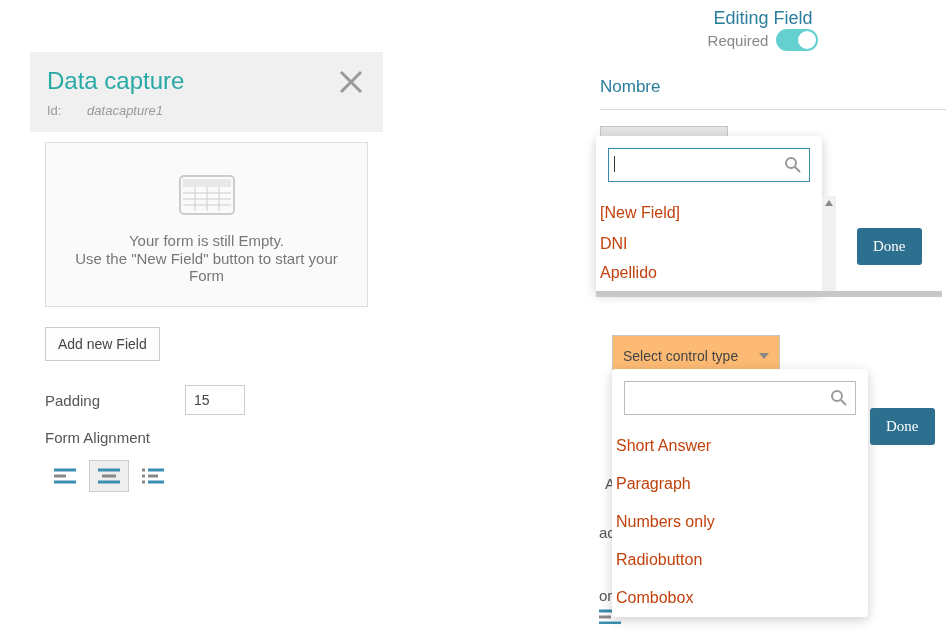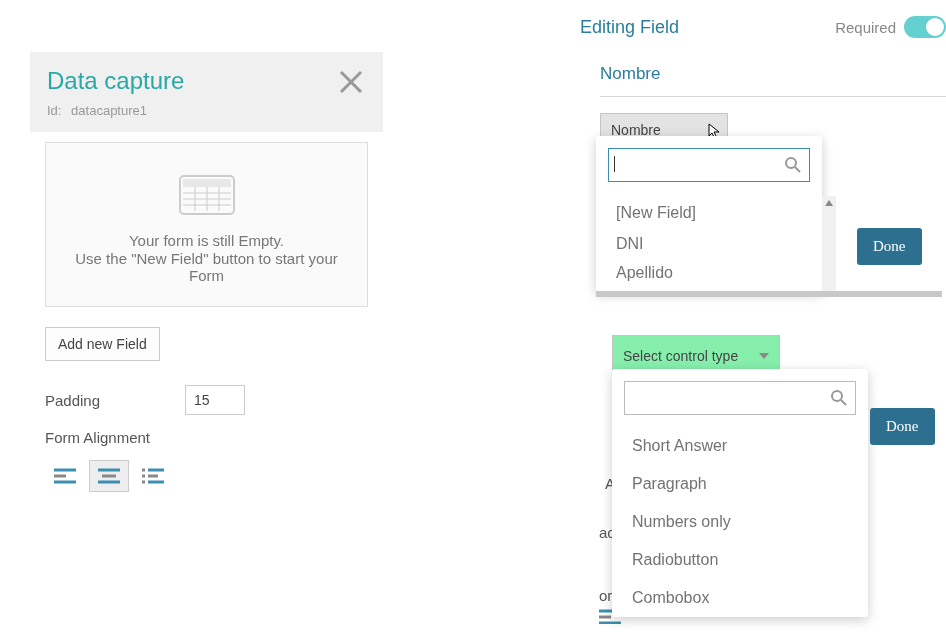--- a/index.html
+++ b/index.html
@@ -29,21 +29,21 @@
     .title {
       color: #27a9a5;
       font-size: 24px;
       font-weight: 400;
     }
     .id-line {
       color: #999;
       font-size: 13px;
       margin-top: 8px;
     }
-    .id-line .value { margin-left: 6px;}
+    .id-line .value { font-style: italic; margin-left: 22px;}
     .close-x {
       position: absolute;
       right: 18px;
       top: 16px;
       cursor: pointer;
     }
     .close-x svg { stroke: #999; stroke-width: 3; }
     .list-heading {
       margin: 34px 15px 10px 15px;
       font-size: 14px;
@@ -108,21 +108,22 @@
     .right-region {
       position: absolute;
       left: 580px;
       top: 0;
       width: 366px;
     }
     .edit-header {
       display: flex;
       justify-content: space-between;
       align-items: center;
-      padding-top: 16px;
+      padding-top: 8px;
+      flex-direction: column;
     }
     .edit-title { color: #2a7d9c; font-size: 18px; }
     .req-wrap { display:flex; align-items:center; gap: 8px; }
     .req-label { color: #888; font-size: 15px; }
     .toggle {
       width: 42px; height: 22px; background: #64d1d0; border-radius: 11px; position: relative;
     }
     .toggle .knob {
       position: absolute; right: 2px; top: 2px; width: 18px; height: 18px; background: #fff; border-radius: 50%;
     }
@@ -149,21 +150,21 @@
     .dd1 { left: 596px; top: 136px; width: 226px; }
     .search-wrap { padding: 12px; }
     .search-input {
       width: 100%; height: 34px;
       border: 1px solid #3a8db0;
       padding: 0 32px 0 10px;
       font-size: 14px;
     }
     .search-icon-pos { position: absolute; right: 20px; top: 20px; pointer-events:none;}
     .dd-list { max-height: 120px; overflow-y: hidden; }
-    .dd-item { padding: 10px 20px; font-size: 16px; color: #737373; cursor:pointer; }
+    .dd-item { padding: 10px 4px; font-size: 16px; color: #c2410c; cursor:pointer; }
     .dd-item.partial { height: 22px; overflow:hidden; padding-top:3px;}
     .scrollbar-v {
       position: absolute; right: -14px; top: 60px; width: 14px; height: 100px; background: #f0f0f0;
     }
     .scrollbar-v .up { position:absolute;top:0;left:0;width:14px;height:14px;display:flex;align-items:center;justify-content:center;}
     .done-btn {
       position: absolute;
       background: #2c6f8e;
       color: #fff;
       border: none;
@@ -181,21 +182,21 @@
       font-size: 15px;
     }
     .st1 { left: 605px; top: 475px; }
     .st2 { left: 599px; top: 524px; }
     .st3 { left: 599px; top: 587px; }
     
     .control-type-box {
       position: absolute;
       left: 612px; top: 335px;
       width: 168px; height: 42px;
-      background: #86efac; border: 1px solid #c5c5c5;
+      background: #fdba74; border: 1px solid #c5c5c5;
       display: flex; align-items: center; justify-content: space-between;
       padding: 0 10px; font-size: 14px; color: #444;
       cursor:pointer;
     }
     .triangle-down {
       width: 0; height: 0; border-left: 5px solid transparent; border-right: 5px solid transparent;
       border-top: 6px solid #888;
     }
     .dd2 { left: 612px; top: 369px; width: 256px; }
     .dd2 .search-input { border: 1px solid #bbb; }

